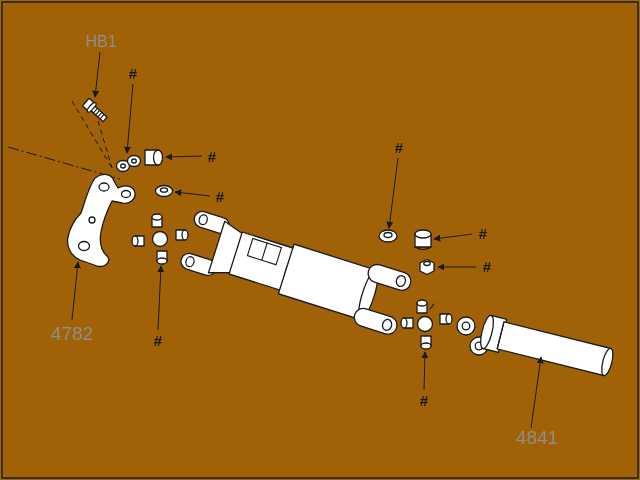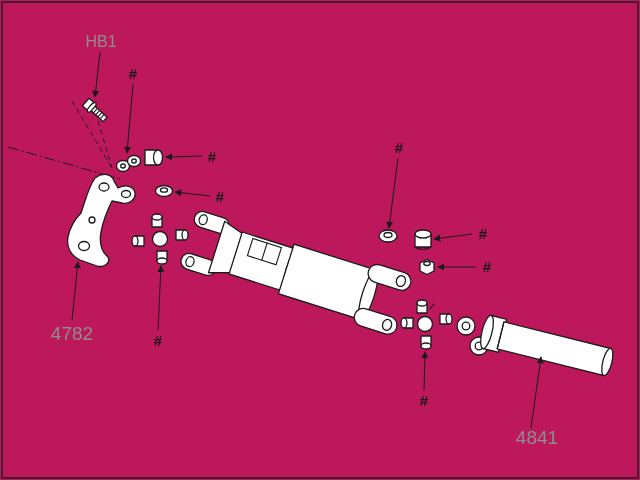--- a/index.html
+++ b/index.html
@@ -1,16 +1,16 @@
 <!DOCTYPE html>
 <html><head>
 <meta charset="utf-8">
 <style>
   html,body{margin:0;padding:0;background:#fff;}
-  .canvas{position:relative;width:640px;height:480px;background:#be185d;overflow:hidden;}
+  .canvas{position:relative;width:640px;height:480px;background:#a16207;overflow:hidden;}
   svg{display:block;}
   .part{fill:#ffffff;stroke:#1a1a1a;stroke-width:1.3;stroke-linejoin:round;stroke-linecap:round;}
   .detail{fill:none;stroke:#1a1a1a;stroke-width:1.1;stroke-linecap:round;}
   .leader{stroke:#1a1a1a;stroke-width:1;fill:none;}
   .dashed{stroke:#1a1a1a;stroke-width:1;stroke-dasharray:5 4;fill:none;}
   .dashdot{stroke:#1a1a1a;stroke-width:1;stroke-dasharray:11 3 2 3;fill:none;}
   text{font-family:"Liberation Sans","DejaVu Sans",sans-serif;}
   .partlabel{font-size:19px;}
   .smalllabel{font-size:16px;}
   .hash{font-size:15px;font-weight:bold;}

